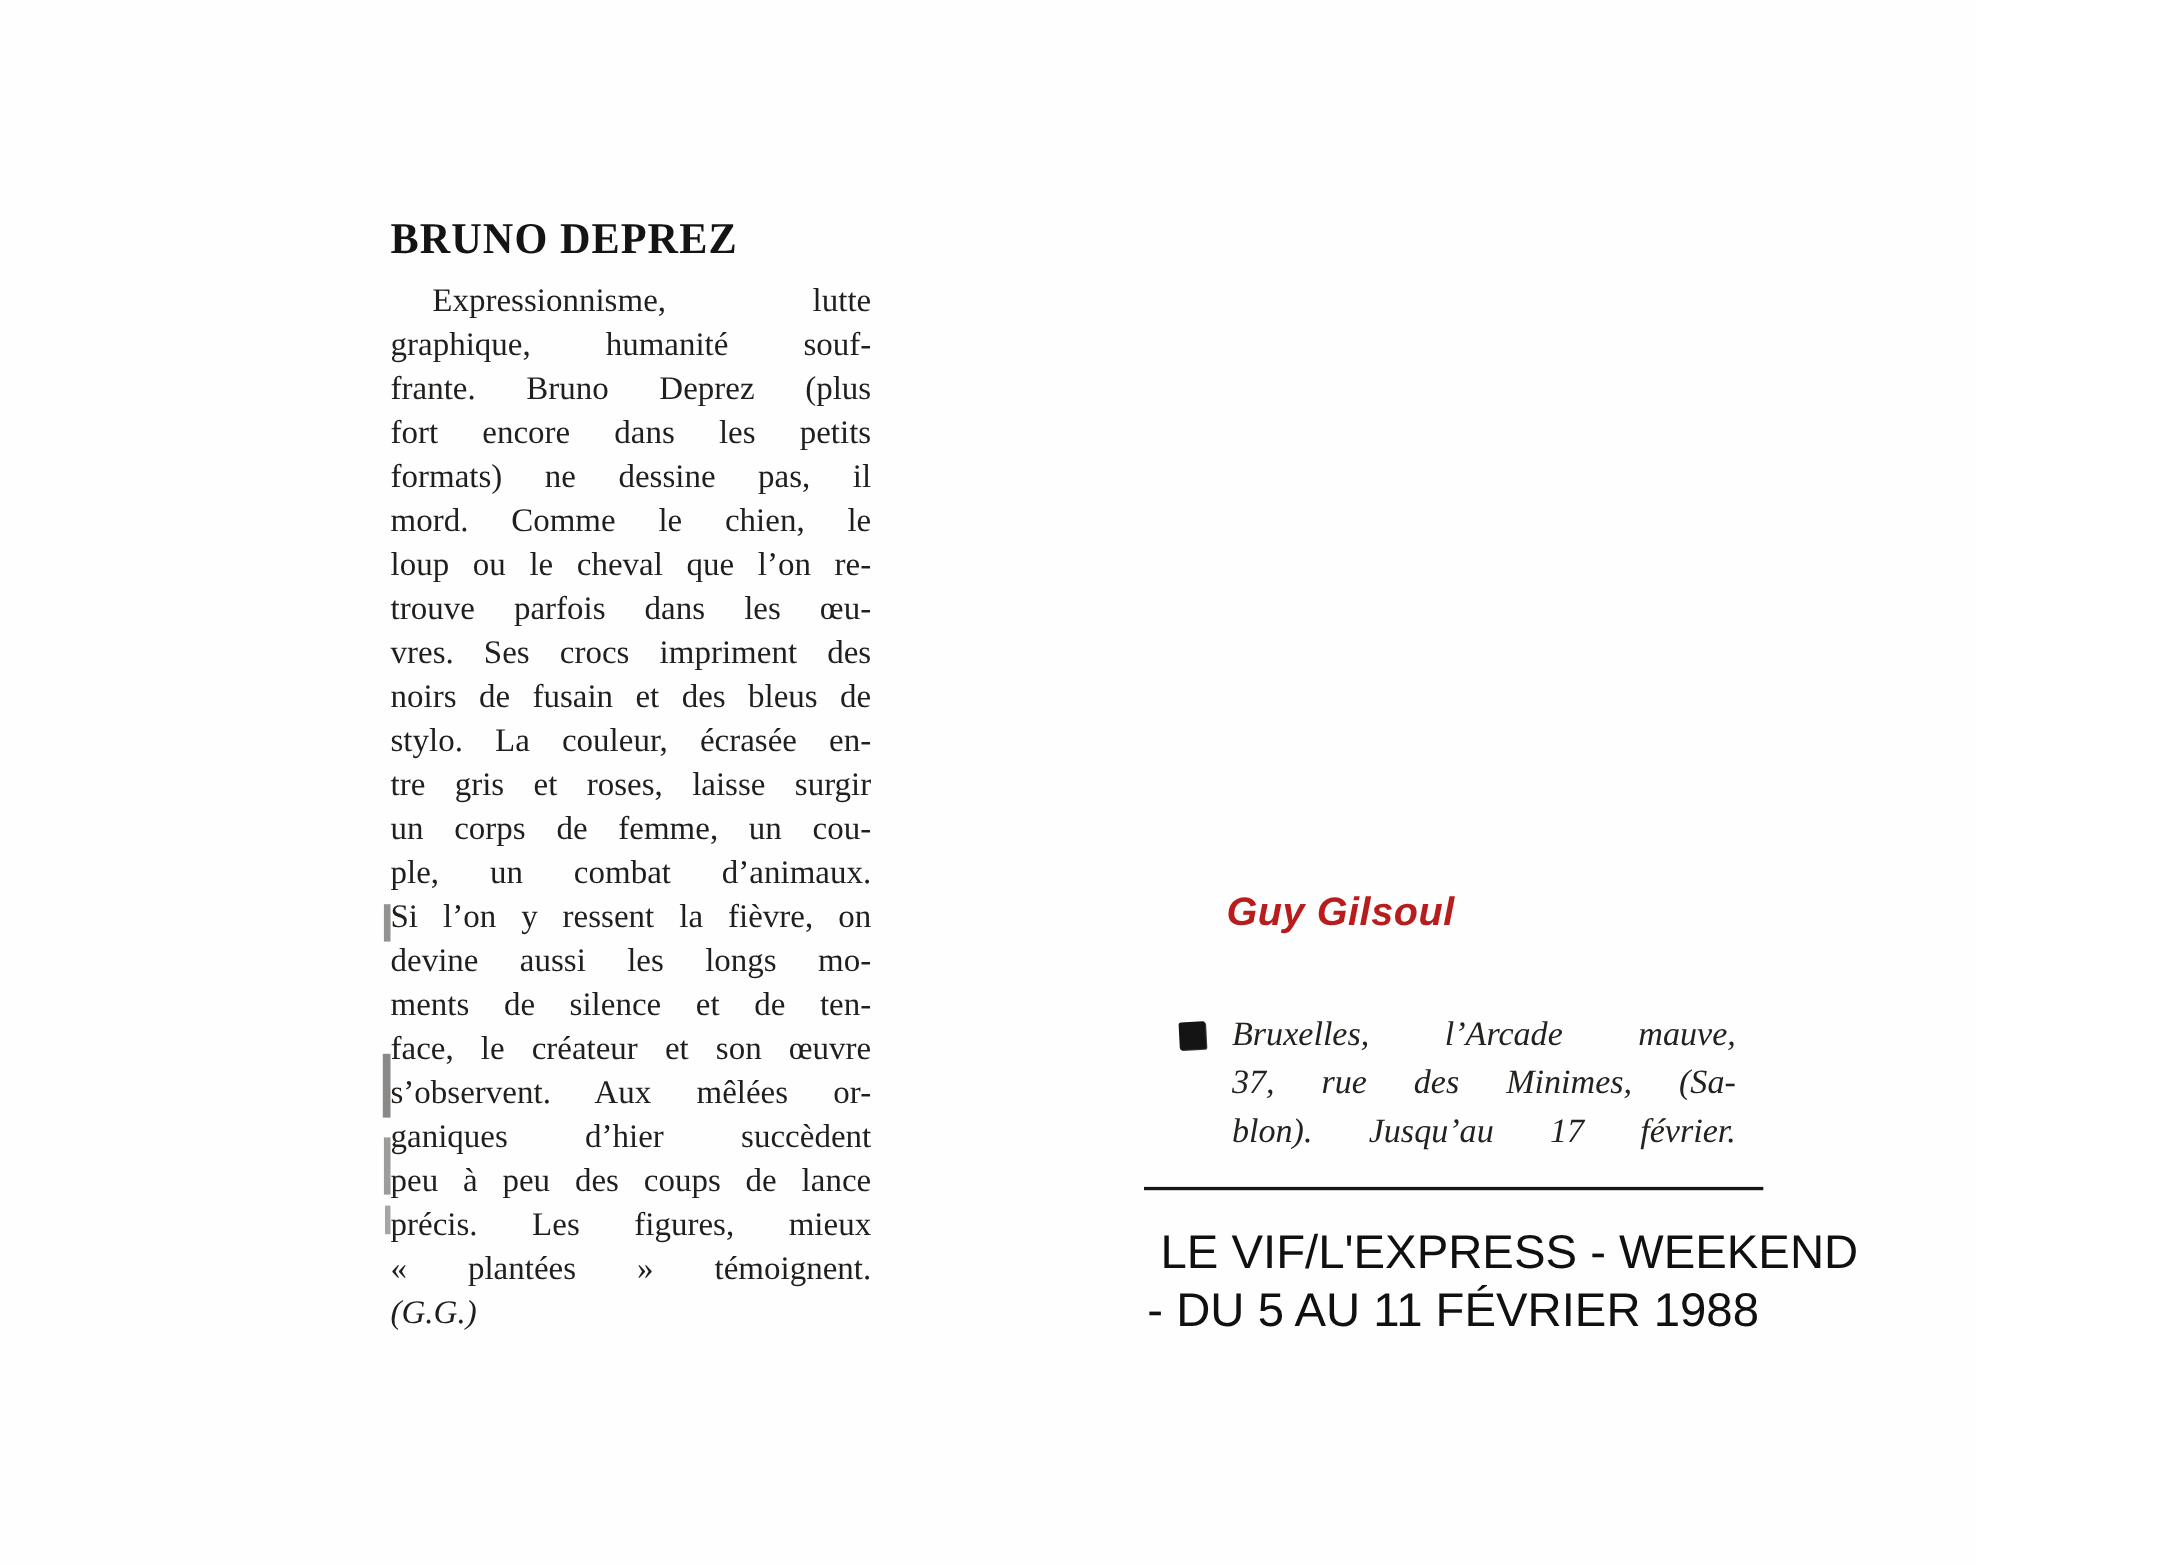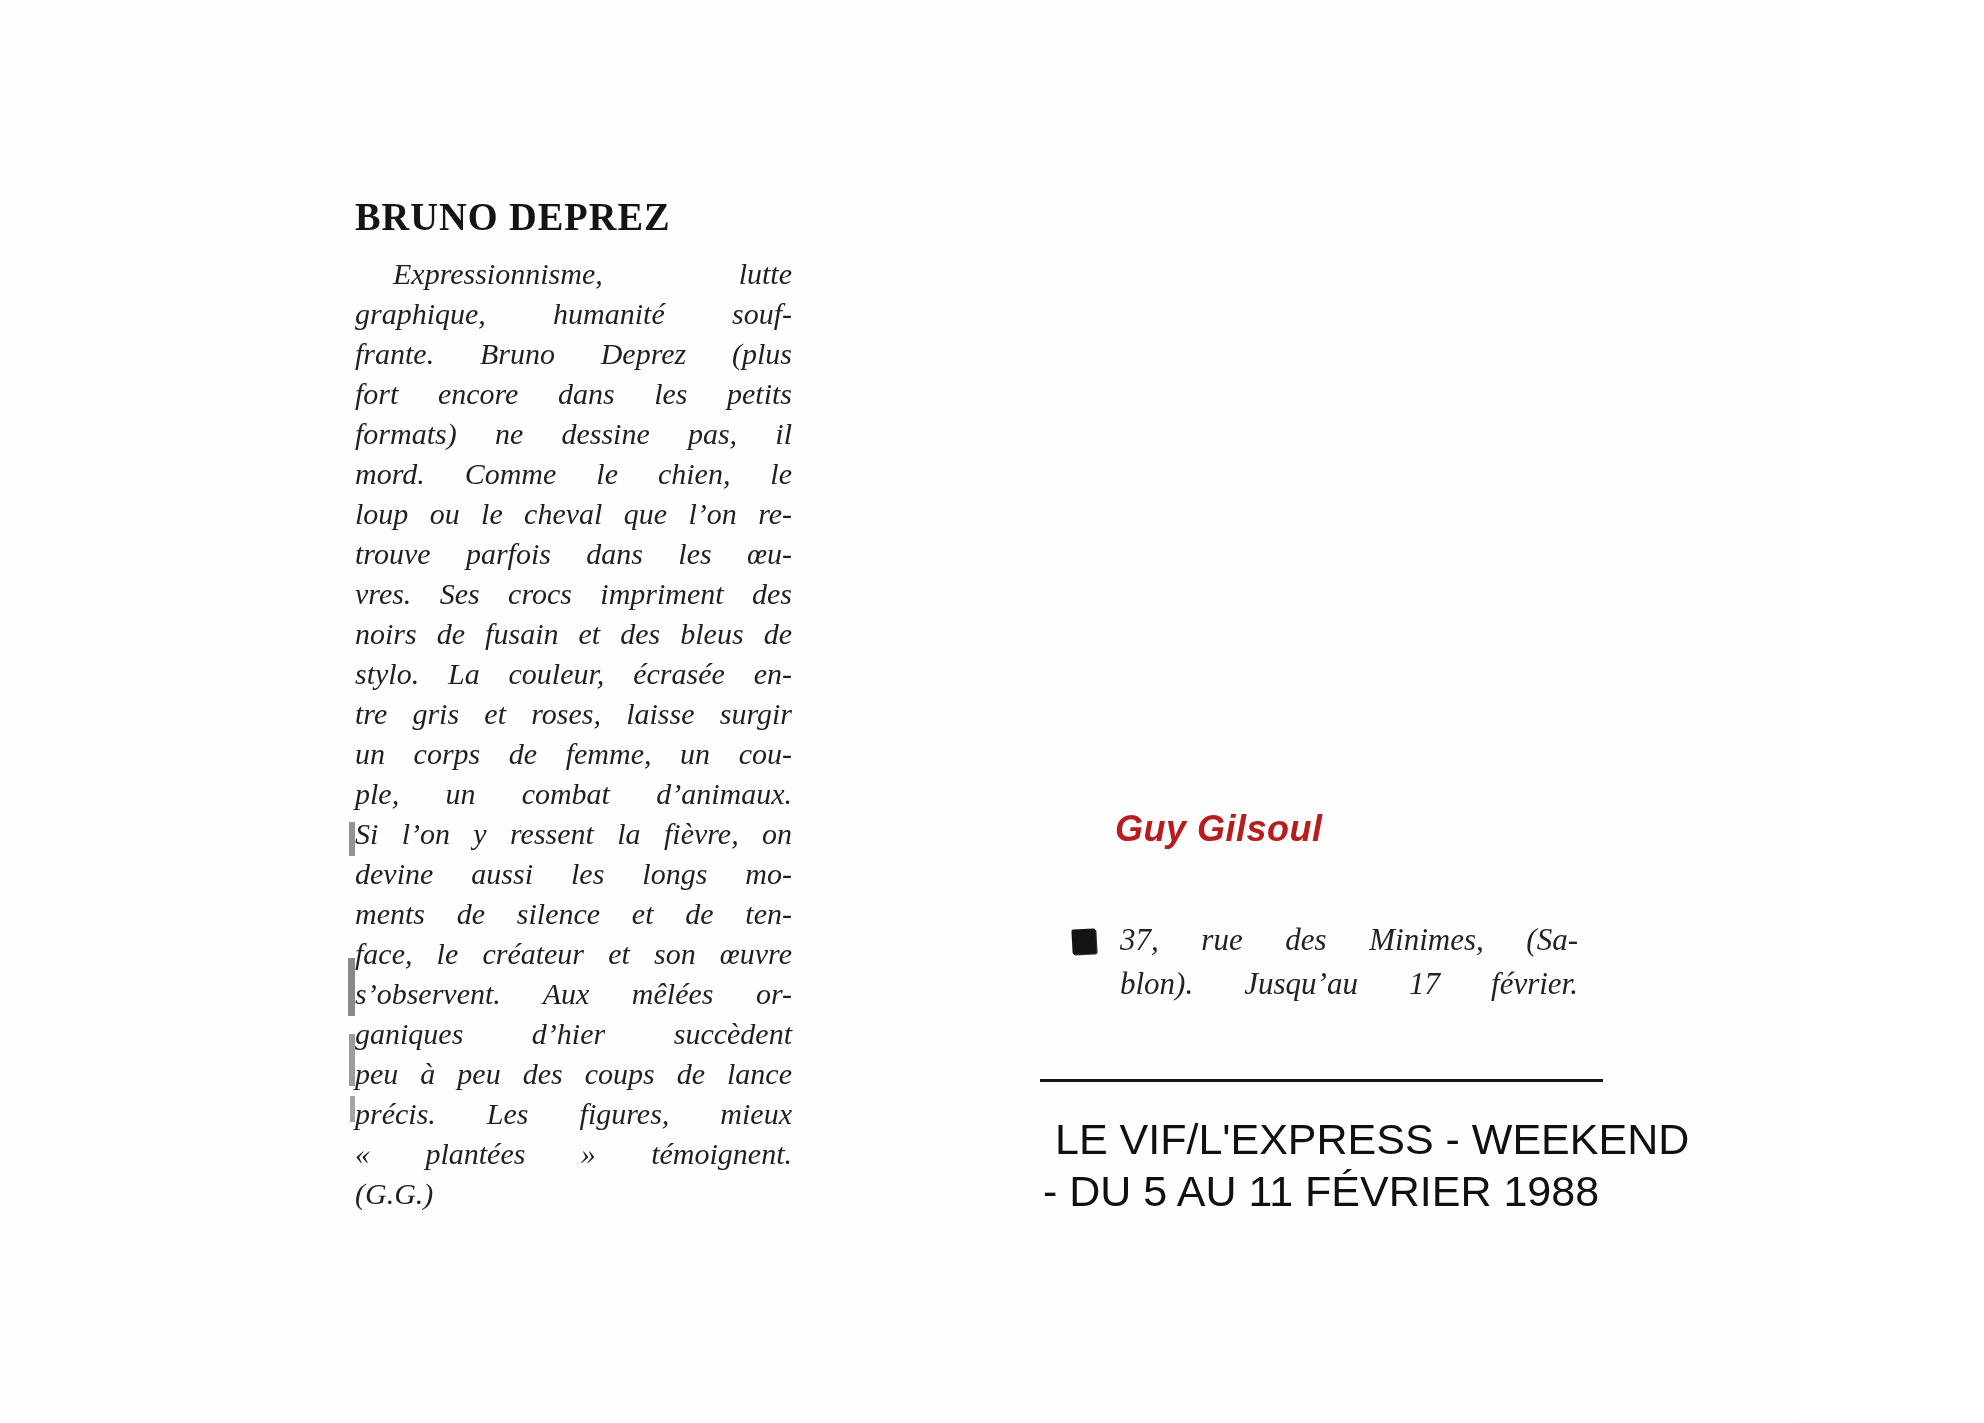--- a/index.html
+++ b/index.html
@@ -29,21 +29,20 @@
   }
   .body-lines{margin-top:0;}
   .bline{
     width:437px;
     font-size:30px;
     line-height:40px;
     text-align:justify;
     text-align-last:justify;
     white-space:nowrap;
     color:#201f1d;
-    font-style:italic;
   }
   .bline.indent{width:399px;padding-left:38px;}
   .bline.sig{
     text-align:center;text-align-last:left;
     font-style:italic;
   }
 
   
   .byline{
     position:absolute;left:1115px;top:808px;
@@ -123,20 +122,21 @@
       <div class="bline">précis. Les figures, mieux</div>
       <div class="bline">« plantées » témoignent.</div>
       <div class="bline sig">(G.G.)</div>
     </div>
   </div>
 
   <div class="byline">Guy Gilsoul</div>
 
   <div class="venue-bullet"></div>
   <div class="venue">
+    <div class="vline">Bruxelles, l’Arcade mauve,</div>
     <div class="vline">37, rue des Minimes, (Sa-</div>
     <div class="vline last">blon). Jusqu’au 17 février.</div>
   </div>
 
   <div class="rule"></div>
 
   <div class="footer">
     <div class="f1">LE VIF/L'EXPRESS - WEEKEND</div>
     <div class="f2">- DU 5 AU 11 FÉVRIER 1988</div>
   </div>

